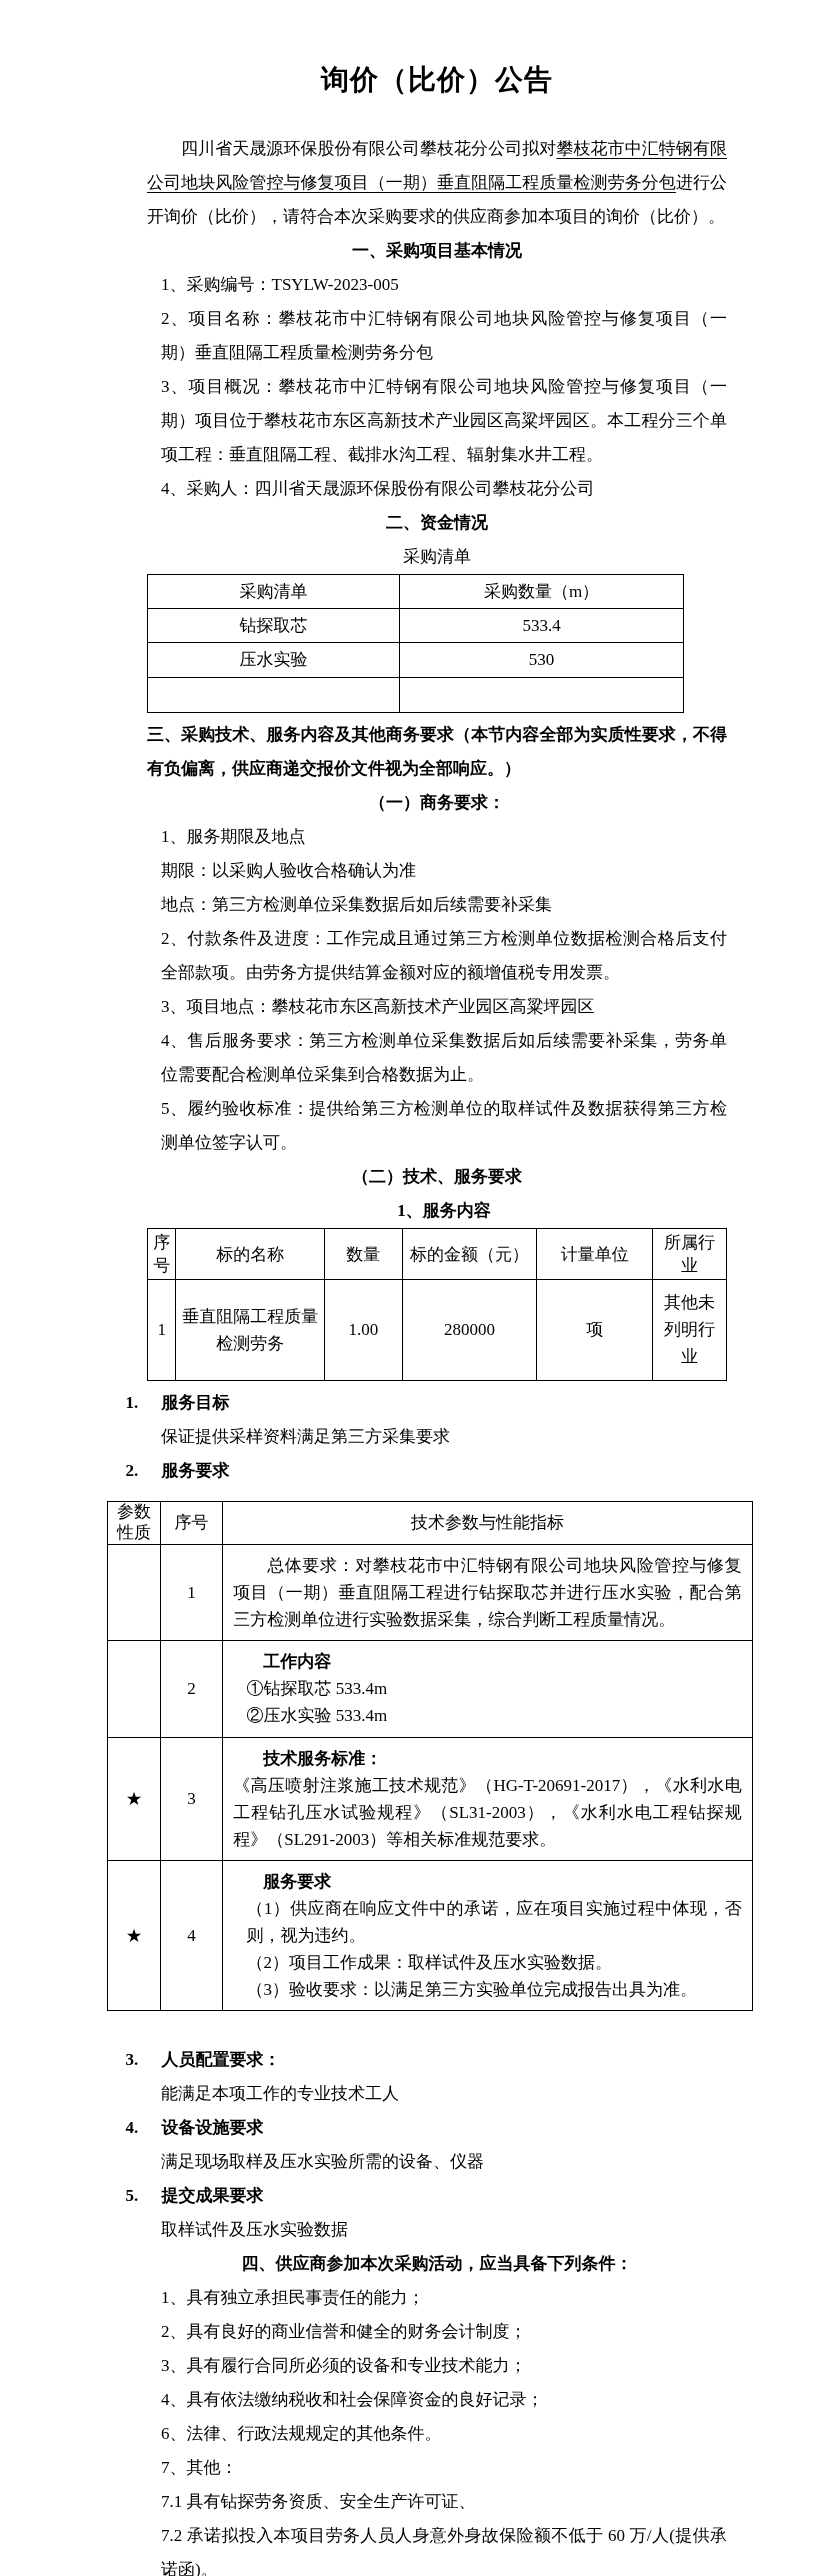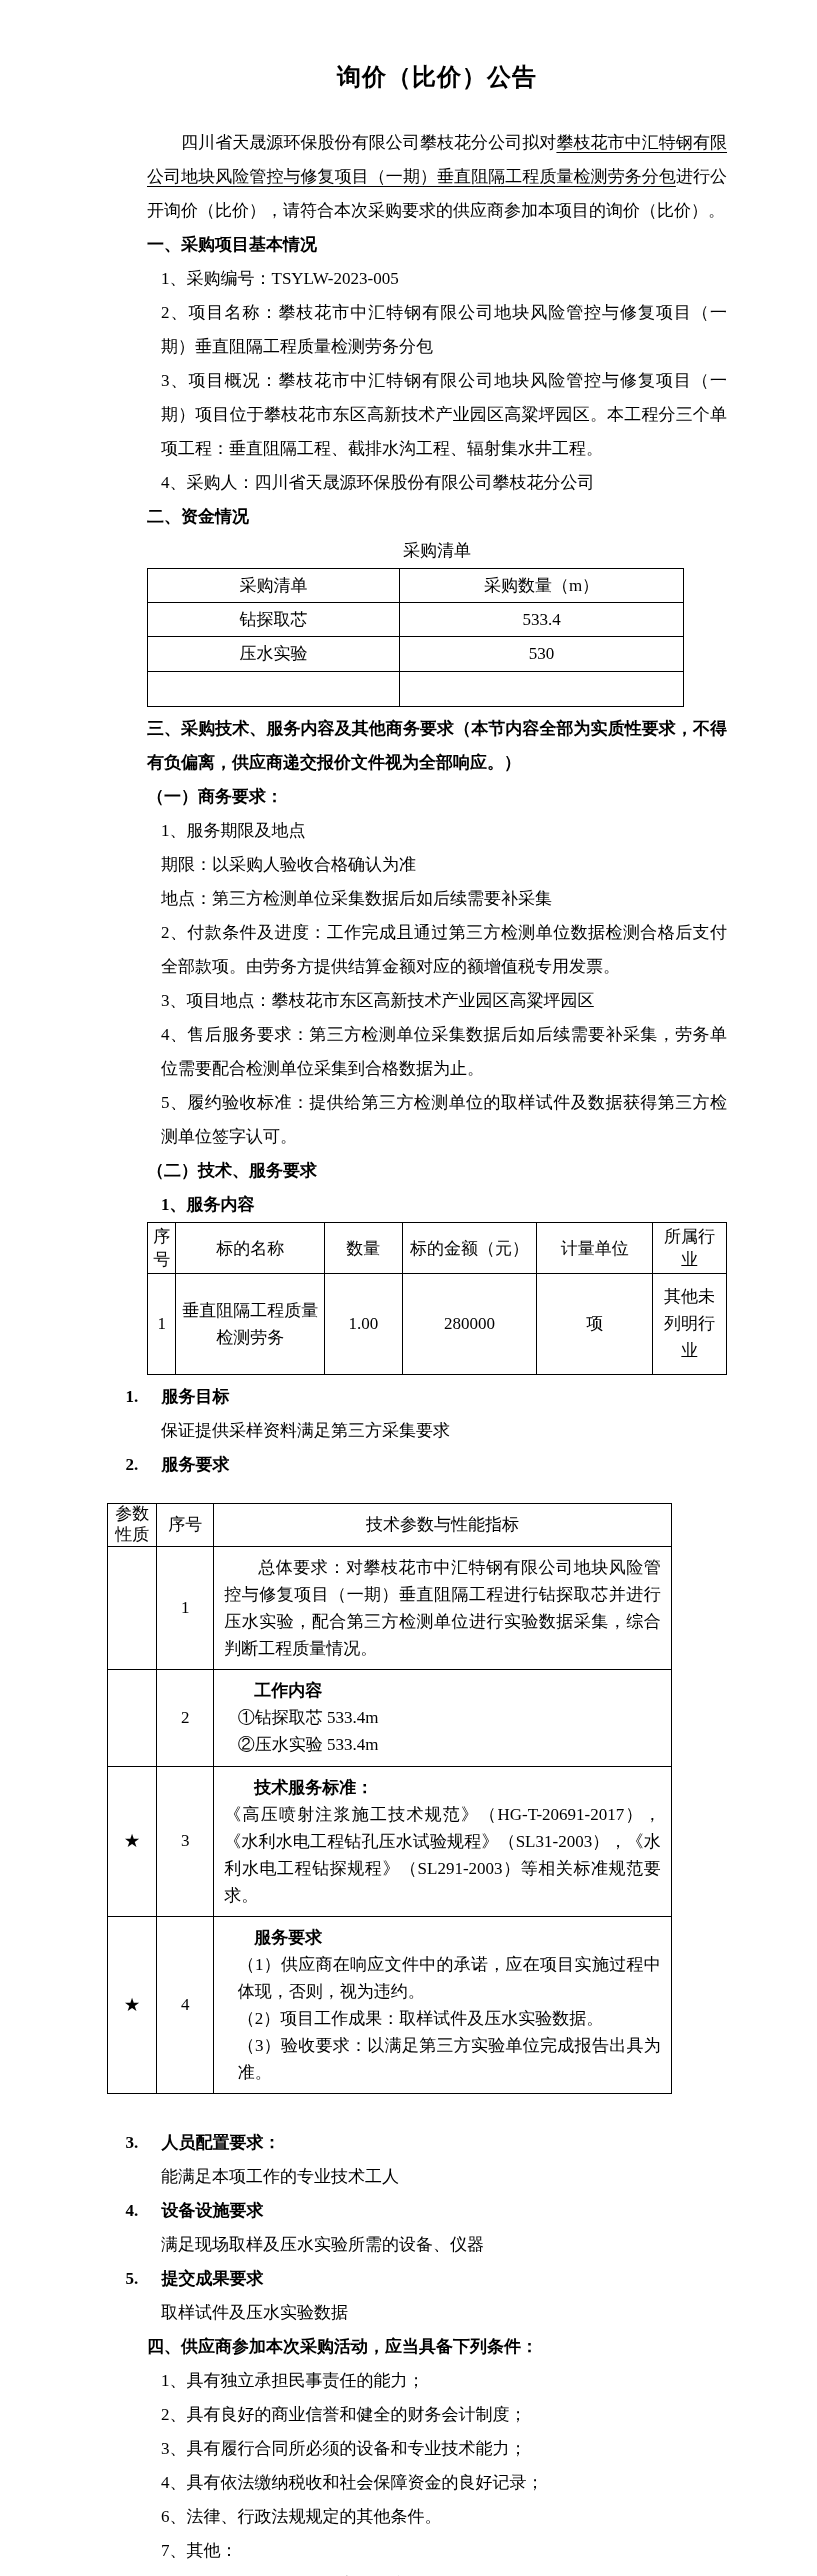--- a/index.html
+++ b/index.html
@@ -5,46 +5,46 @@
   html,body{margin:0;padding:0;background:#ffffff;}
   body{
     width:818px;
     overflow-x:hidden;
     color:#000;
     font-family:"Liberation Serif","DejaVu Serif",serif;
   }
   .page{width:818px;box-sizing:border-box;padding:61px 0 82px 0;background:#fff;}
   .content{margin-left:147px;width:580px;}
   .title{
-    font-size:24px;font-weight:bold;text-align:center;
+    font-size:28px;font-weight:bold;text-align:center;
     margin:0 0 33px 0;letter-spacing:1px;
   }
   .para{font-size:17px;line-height:34px;margin:0;text-align:justify;}
-  .noj{text-align:left;}
+  .noj{text-align:center;}
   .center{text-align:center;}
   .bold{font-weight:bold;}
   .ind{padding-left:14px;}
   .indent2{text-indent:34px;}
   .u{text-decoration:underline;text-underline-offset:3.6px;}
   
   .hang{position:relative;padding-left:14.4px;font-size:17px;line-height:34px;margin:0;}
   .hang .num{position:absolute;left:-21.6px;top:0;font-weight:bold;}
   
   table{border-collapse:collapse;font-size:17px;color:#000;}
   td,th{border:1px solid #000;font-weight:normal;padding:2.1px 5.2px;vertical-align:middle;}
   
   .t1{width:537px;margin:0;}
   .t1 th,.t1 td{text-align:center;height:29px;line-height:26px;}
   .t1 .empty-row td{height:30px;}
   
   .ta{width:580px;margin:0;}
   .ta th{height:40px;text-align:center;line-height:23px;}
   .ta td{text-align:center;line-height:27px;padding:9.3px 4.1px;}
   
-  .tb{width:565px;margin-left:-40px;margin-top:21px;margin-bottom:32px;padding-left:24px;}
+  .tb{width:646px;margin-left:-40px;margin-top:13px;margin-bottom:32px;padding-left:24px;}
   .tb th{height:42px;text-align:center;line-height:20.6px;padding:0 6.2px;}
   .tb td{vertical-align:middle;}
   .tb .c-star{text-align:center;font-size:18.5px;}
   .tb .c-num{text-align:center;}
   .tb .c-body{padding:7.2px 10.3px;line-height:27px;text-align:justify;}
   .tb .cell-indent{text-indent:34px;}
   .tb-title{font-weight:bold;padding-left:30px;line-height:27px;}
   .tb-line{padding-left:13.4px;line-height:27px;}
   .gap{height:5.2px;}
 </style>

